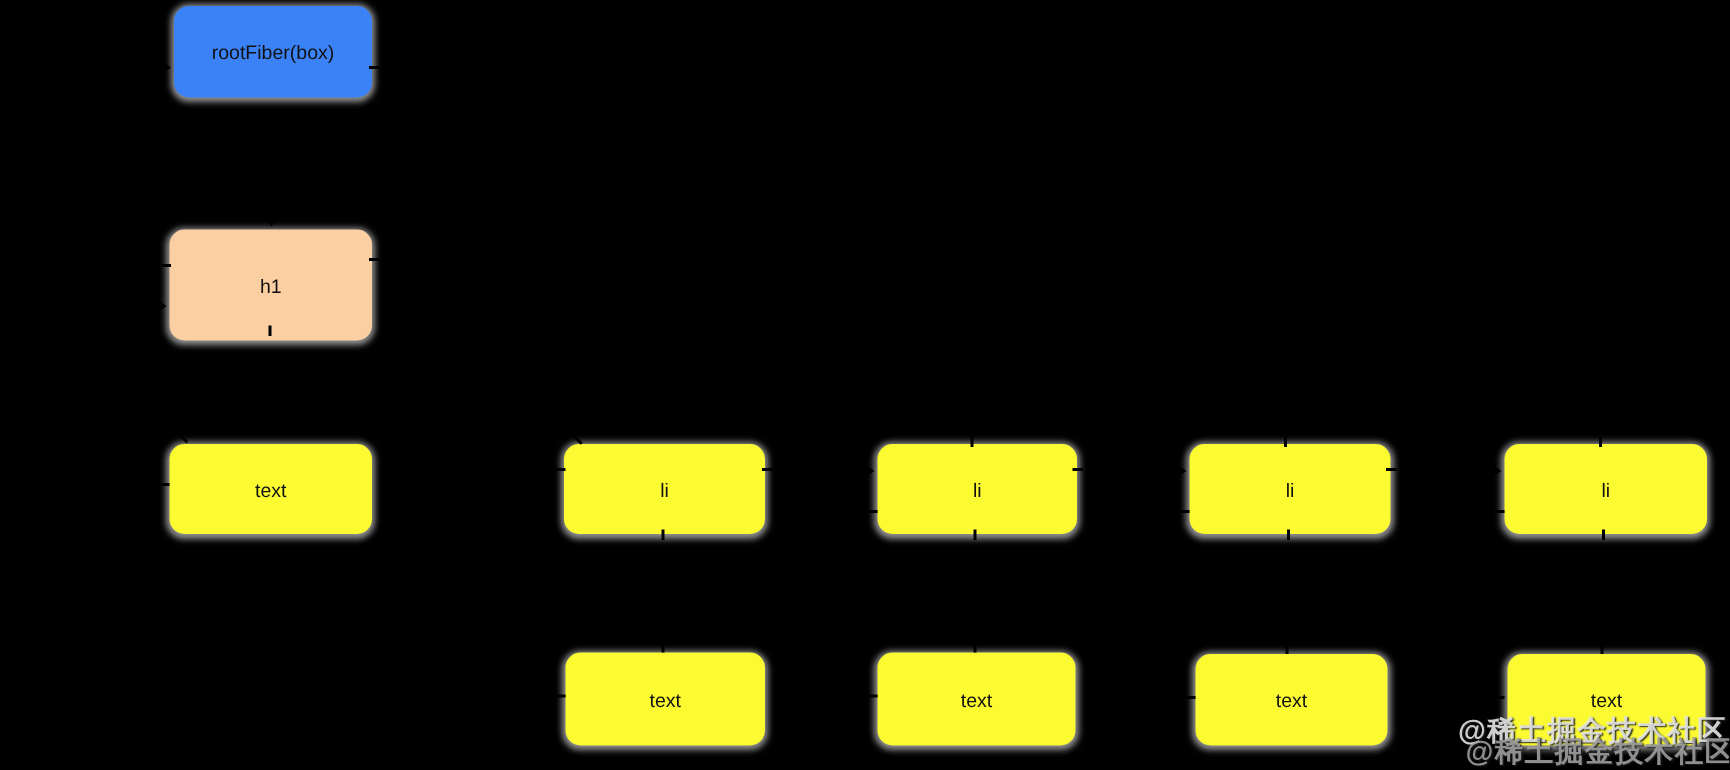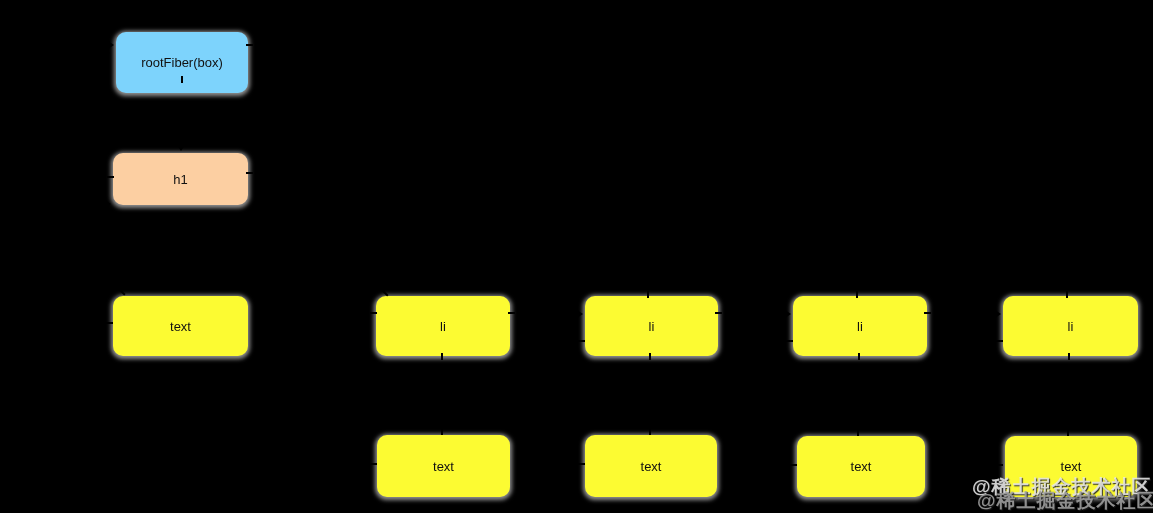--- a/index.html
+++ b/index.html
@@ -36,25 +36,25 @@
     white-space:nowrap;
   }
   .wm-1{left:972px;top:474px;color:rgba(232,232,232,0.88);text-shadow:1px 1px 1px rgba(35,35,35,0.95);}
   .wm-2{left:977px;top:488px;color:rgba(165,165,165,0.85);text-shadow:1px 1px 1px rgba(30,30,30,0.9);}
 </style>
 </head>
 <body>
 
 <div id="canvas">
 
-  <div class="node" style="left: 116px; top: 32px; width: 132px; height: 61px; background: #7dd3fc;">
+  <div class="node" style="left: 116px; top: 4px; width: 132px; height: 61px; background: #3b82f6;">
     <span>rootFiber(box)</span>
   </div>
 
-  <div class="node" style="left: 113px; top: 153px; width: 135px; height: 52px; background: rgb(252, 207, 162);">
+  <div class="node" style="left: 113px; top: 153px; width: 135px; height: 74px; background: rgb(252, 207, 162);">
     <span>h1</span>
   </div>
 
   <div class="node" style="left: 113px; top: 296px; width: 135px; height: 60px; background: rgb(252, 251, 50);">
     <span>text</span>
   </div>
   <div class="node" style="left: 376px; top: 296px; width: 134px; height: 60px; background: rgb(252, 251, 50);">
     <span>li</span>
   </div>
   <div class="node" style="left: 585px; top: 296px; width: 133px; height: 60px; background: rgb(252, 251, 50);">

